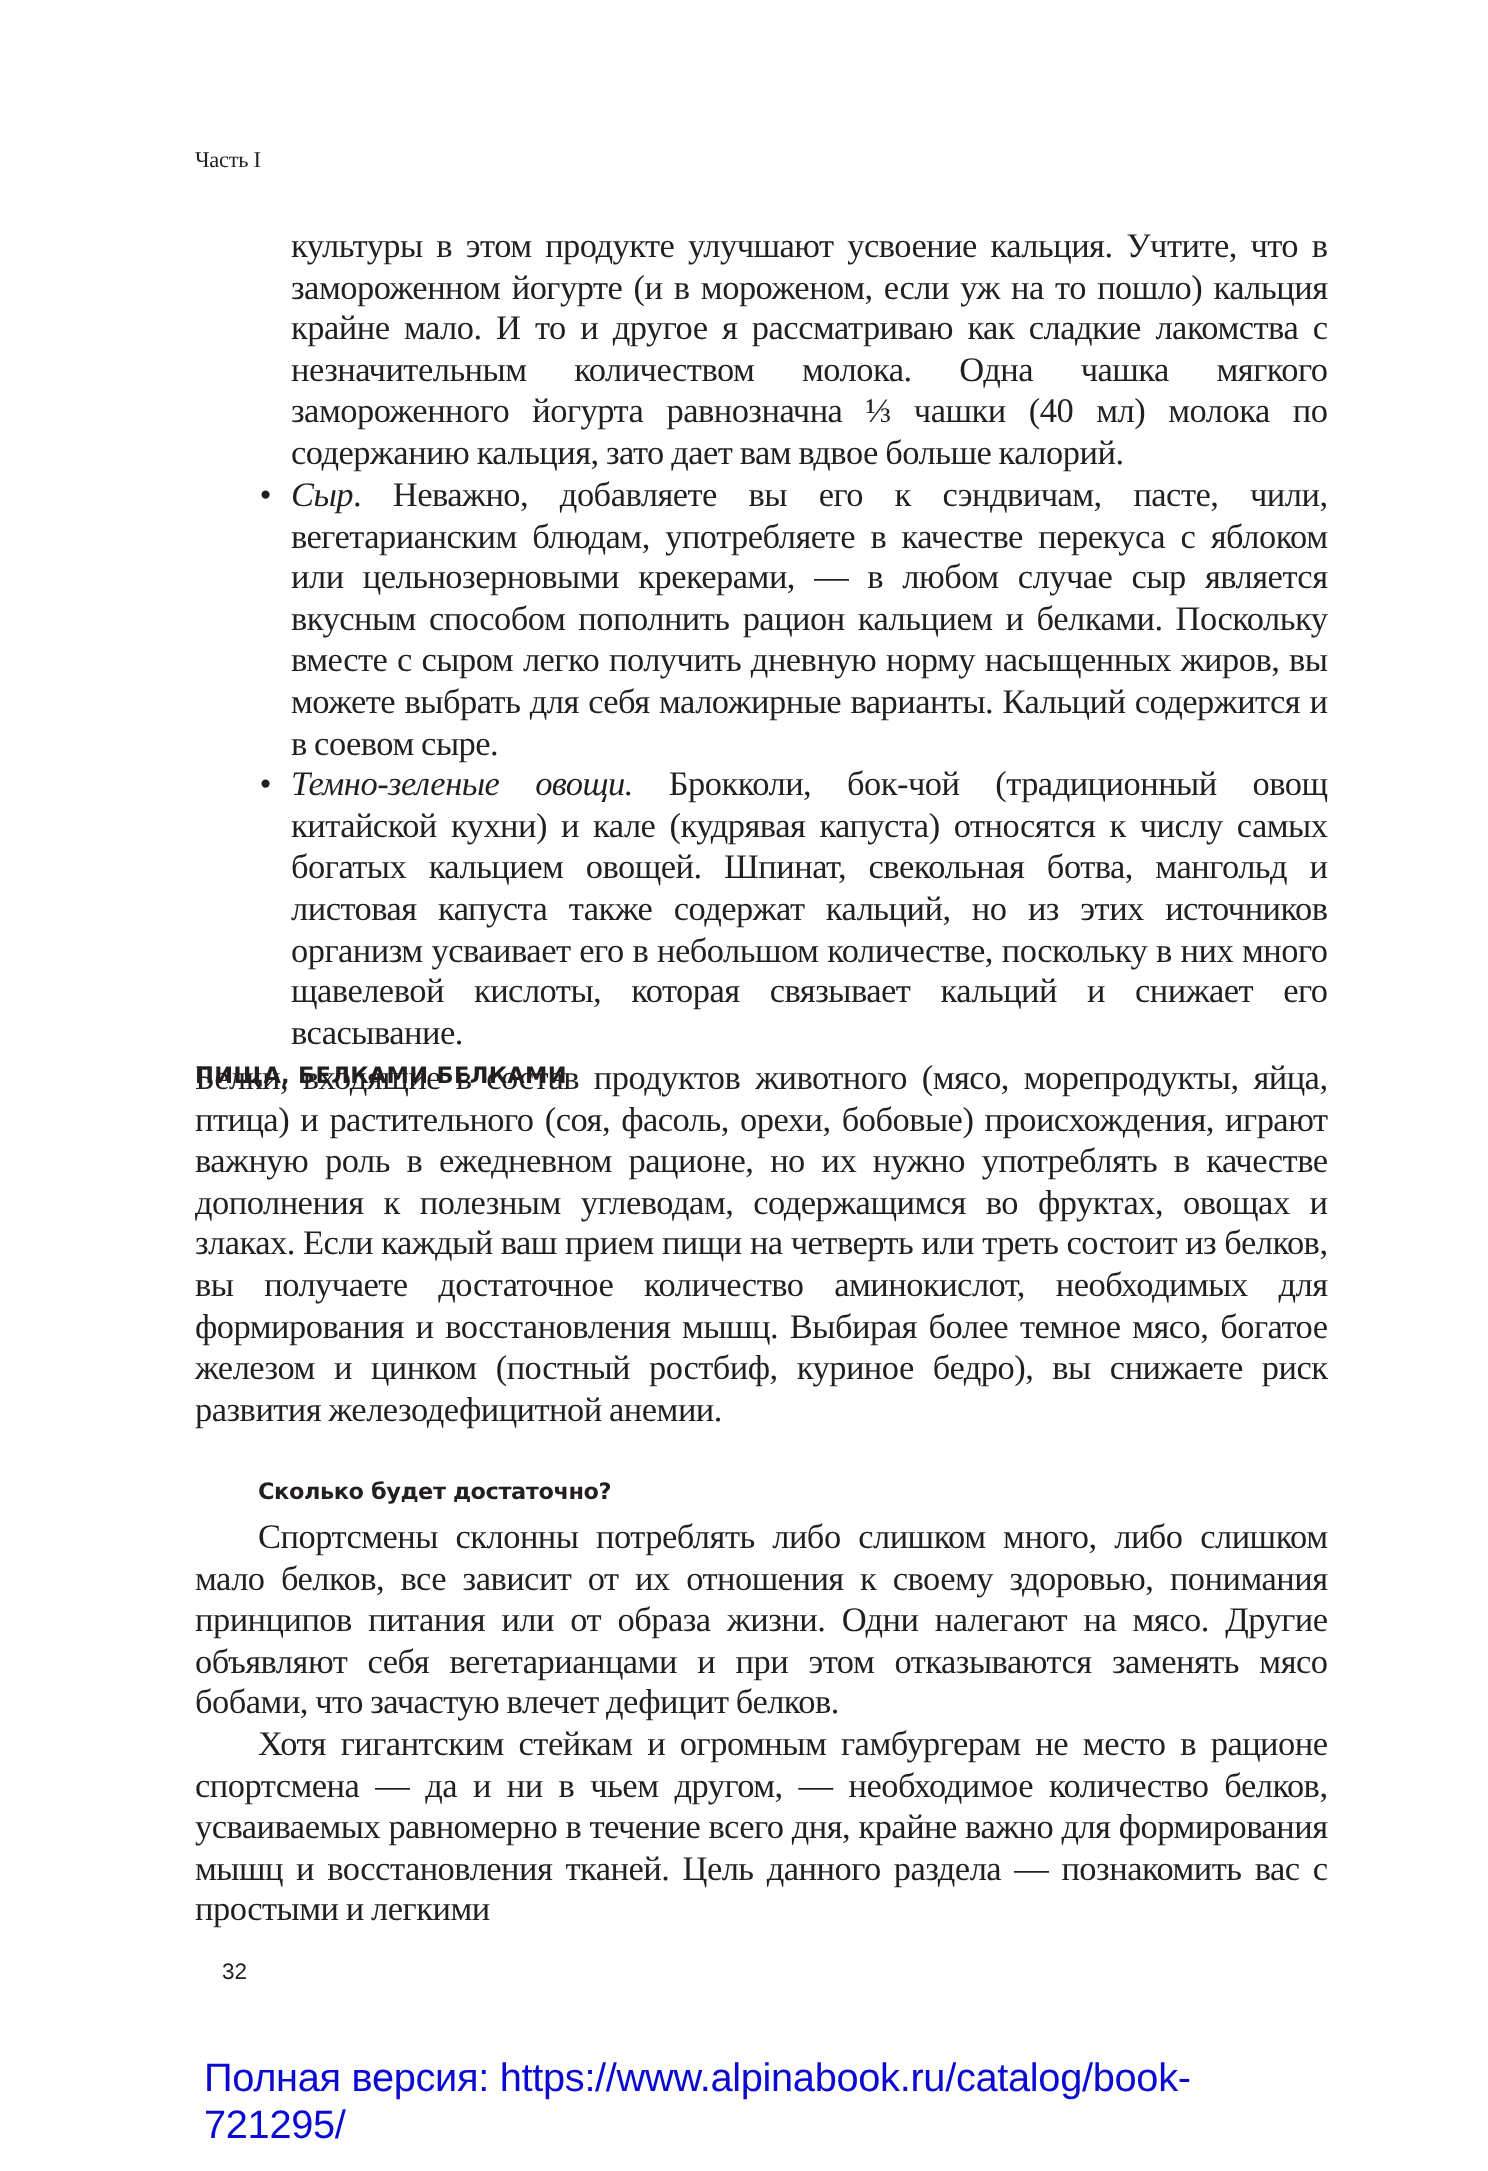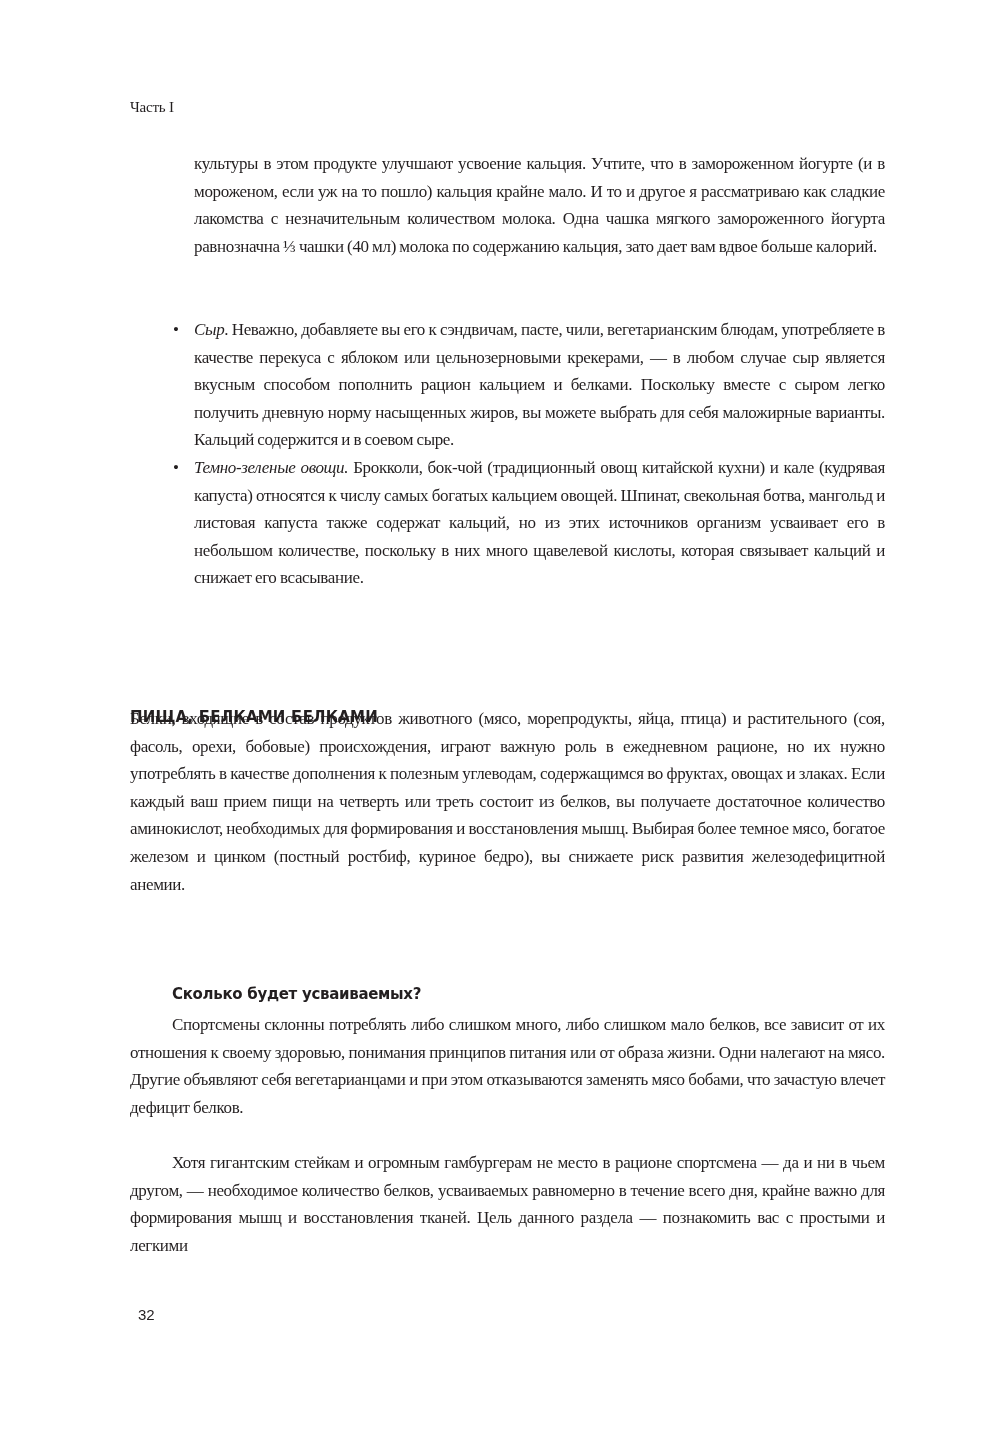--- a/index.html
+++ b/index.html
@@ -1,31 +1,31 @@
 <!DOCTYPE html>
 <html><head>
   <meta charset="utf-8">
   <style>
     html, body { margin: 0; padding: 0; background: #ffffff; }
     body { width: 992px; height: 1447px; position: relative; overflow: hidden; }
     .page { position: absolute; left: 0; top: 0; width: 872px; height: 1447px; color: #231f20; }
     .running-head { position: absolute; left: 130px; top: 99px; font-family: "Liberation Serif", serif; font-size: 15px; letter-spacing: -0.2px; }
-    .serif { font-family: "Liberation Serif", serif; font-size: 17px; line-height: 27.6px; text-align: justify; letter-spacing: -0.35px; word-spacing: -0.5px; }
+    .serif { font-family: "Liberation Serif", serif; font-size: 23px; line-height: 27.6px; text-align: justify; letter-spacing: -0.35px; word-spacing: -0.5px; }
     .intro { position: absolute; left: 194px; top: 150px; width: 691px; }
     .bullets { position: absolute; left: 194px; top: 316px; width: 691px; margin: 0; padding: 0; list-style: none; }
     .bullets li { position: relative; margin: 0; }
     .bullet-dot { position: absolute; left: -21px; top: 0; }
     .bullets em { }
     .section-heading { position: absolute; left: 130px; top: 708px; font-family: "DejaVu Sans", sans-serif; font-weight: bold; font-size: 15px; letter-spacing: 0.2px; }
     .section-body { position: absolute; left: 130px; top: 705px; width: 755px; }
     .sub-heading { position: absolute; left: 172px; top: 985px; font-family: "DejaVu Sans", sans-serif; font-weight: bold; font-size: 15px; letter-spacing: -0.3px; }
     .para { position: absolute; left: 130px; width: 755px; text-indent: 42px; }
     .p1 { top: 1011px; }
     .p2 { top: 1149px; }
-    .page-number { position: absolute; left: 138px; top: 1306px; font-family: "Liberation Sans", sans-serif; font-size: 15px; }
+    .page-number { position: absolute; left: 148px; top: 1306px; font-family: "Liberation Sans", sans-serif; font-size: 15px; }
     .footer-link { position: absolute; left: 136px; top: 1370px; font-family: "Liberation Sans", sans-serif; font-size: 26.5px; color: #0a0ad2; text-decoration: none; letter-spacing: -0.2px; }
   </style>
 </head>
 <body>
 
 <div class="page">
   <div class="running-head">Часть I</div>
 
   <p class="serif intro" style="margin:0;">культуры в этом продукте улучшают усвоение кальция. Учтите, что в замороженном йогурте (и в мороженом, если уж на то пошло) кальция крайне мало. И то и другое я рассматриваю как сладкие лакомства с незначительным количеством молока. Одна чашка мягкого замороженного йогурта равнозначна ⅓ чашки (40 мл) молока по содержанию кальция, зато дает вам вдвое больше калорий.</p>
 
@@ -36,19 +36,20 @@
     </li>
     <li>
       <span class="bullet-dot">•</span>
       <em>Темно-зеленые овощи.</em><span> Брокколи, бок-чой (традиционный овощ китайской кухни) и кале (кудрявая капуста) относятся к числу самых богатых кальцием овощей. Шпинат, свекольная ботва, мангольд и листовая капуста также содержат кальций, но из этих источников организм усваивает его в небольшом количестве, поскольку в них много щавелевой кислоты, которая связывает кальций и снижает его всасывание.</span>
     </li>
   </ul>
 
   <div class="section-heading">ПИЩА, БЕЛКАМИ БЕЛКАМИ</div>
   <p class="serif section-body" style="margin:0;">Белки, входящие в состав продуктов животного (мясо, морепродукты, яйца, птица) и растительного (соя, фасоль, орехи, бобовые) происхождения, играют важную роль в ежедневном рационе, но их нужно употреблять в качестве дополнения к полезным углеводам, содержащимся во фруктах, овощах и злаках. Если каждый ваш прием пищи на четверть или треть состоит из белков, вы получаете достаточное количество аминокислот, необходимых для формирования и восстановления мышц. Выбирая более темное мясо, богатое железом и цинком (постный ростбиф, куриное бедро), вы снижаете риск развития железодефицитной анемии.</p>
 
-  <div class="sub-heading">Сколько будет усваиваемых?</div>
+  <div class="sub-heading">Сколько будет достаточно?</div>
   <p class="serif para p1" style="margin:0;">Спортсмены склонны потреблять либо слишком много, либо слишком мало белков, все зависит от их отношения к своему здоровью, понимания принципов питания или от образа жизни. Одни налегают на мясо. Другие объявляют себя вегетарианцами и при этом отказываются заменять мясо бобами, что зачастую влечет дефицит белков.</p>
   <p class="serif para p2" style="margin:0;">Хотя гигантским стейкам и огромным гамбургерам не место в рационе спортсмена — да и ни в чьем другом, — необходимое количество белков, усваиваемых равномерно в течение всего дня, крайне важно для формирования мышц и восстановления тканей. Цель данного раздела — познакомить вас с простыми и легкими</p>
 
   <div class="page-number">32</div>
 
+  <a class="footer-link">Полная версия: https://www.alpinabook.ru/catalog/book-721295/</a>
 </div>
 
 </body></html>

